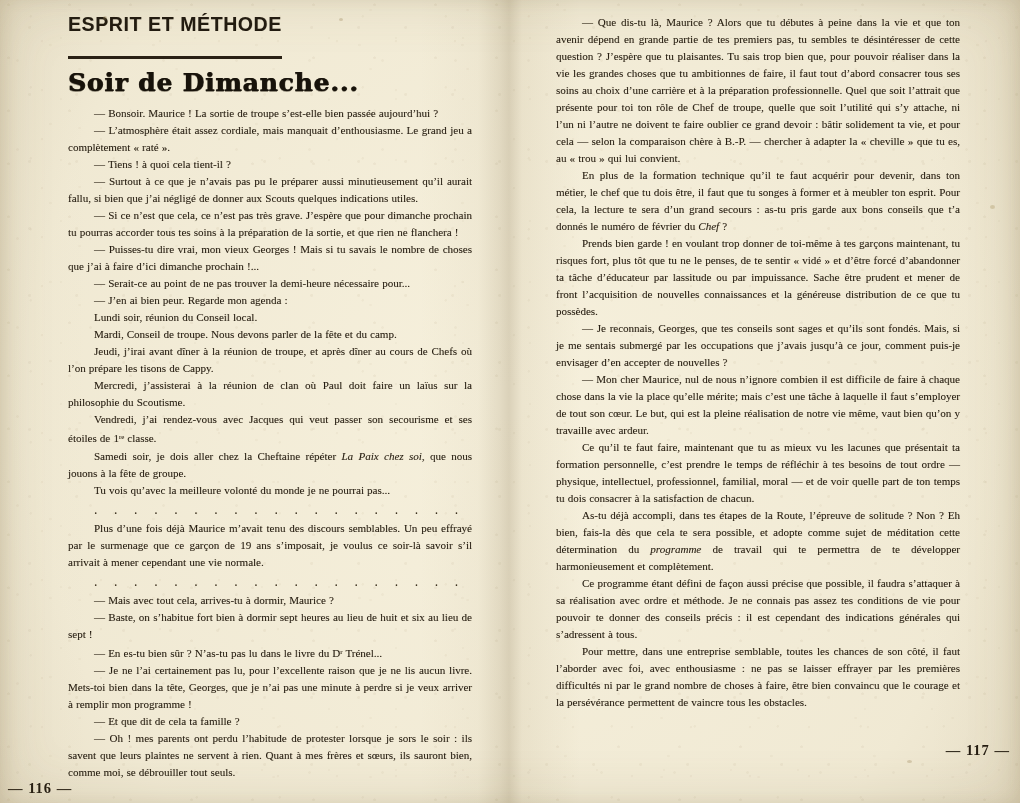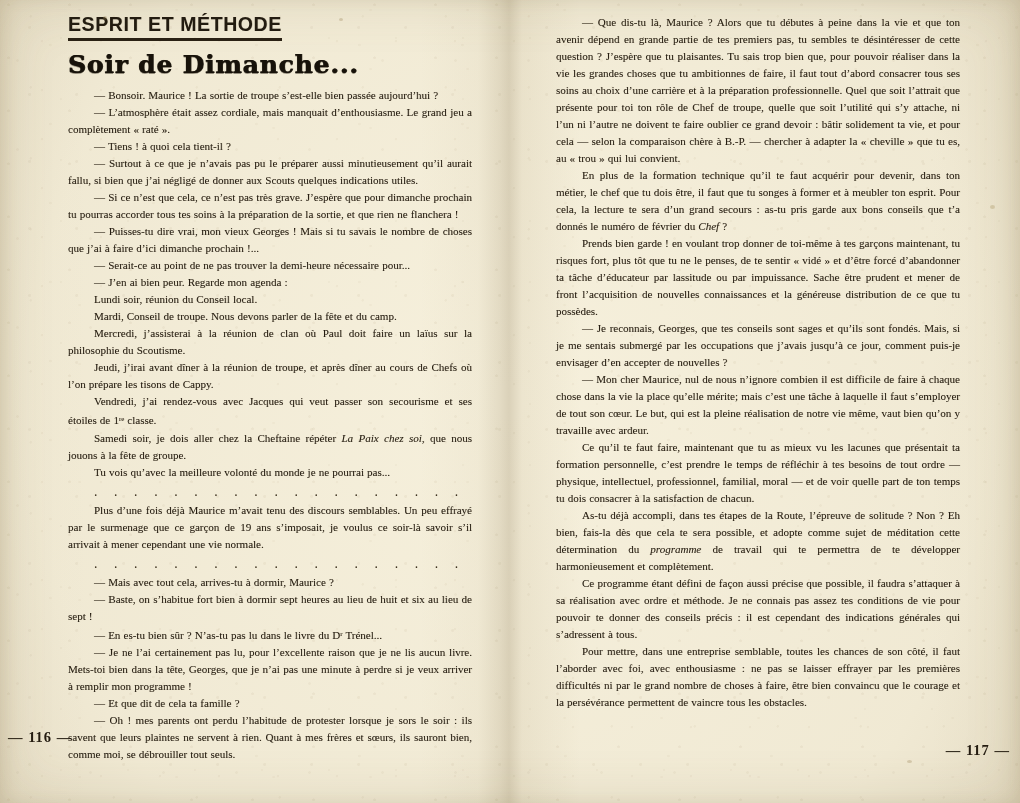--- a/index.html
+++ b/index.html
@@ -66,21 +66,21 @@
     left: 556px; top: 14px;
     width: 404px;
   }
 
   .running-head {
     font-family: "Liberation Sans", "DejaVu Sans", sans-serif;
     font-size: 19.5px;
     font-weight: 600;
     letter-spacing: 0.6px;
     color: #211a10;
-    padding-bottom: 3px;
+    padding-bottom: 21px;
     border-bottom: 3px solid #2a2115;
     display: inline-block;
     line-height: 1.1;
     text-shadow: 0.4px 0.3px 0 rgba(60,46,22,0.22);
   }
 
   .article-title {
     font-family: "DejaVu Serif", "Liberation Serif", serif;
     font-weight: 700;
     font-size: 25px;
@@ -120,21 +120,21 @@
   }
 
   .folio {
     position: absolute;
     font-size: 14.5px;
     font-weight: 700;
     letter-spacing: 1px;
     color: #241c11;
     font-family: "Liberation Serif", "DejaVu Serif", serif;
   }
-  .folio-left  { left: 8px;  top: 729px; }
+  .folio-left  { left: 8px;  top: 780px; }
   .folio-right { right: 10px; top: 742px; text-align: center; }
 
   .speck {
     position: absolute;
     pointer-events: none;
     border-radius: 50%;
     background: rgba(150,126,80,0.30);
   }
   sup { font-size: 0.62em; vertical-align: 0.45em; }
 </style>
@@ -150,22 +150,22 @@
         <p class="body">— Bonsoir. Maurice ! La sortie de troupe s’est-elle bien passée aujourd’hui ?</p>
         <p class="body">— L’atmosphère était assez cordiale, mais manquait d’enthousiasme. Le grand jeu a complètement « raté ».</p>
         <p class="body">— Tiens ! à quoi cela tient-il ?</p>
         <p class="body">— Surtout à ce que je n’avais pas pu le préparer aussi minutieusement qu’il aurait fallu, si bien que j’ai négligé de donner aux Scouts quelques indications utiles.</p>
         <p class="body">— Si ce n’est que cela, ce n’est pas très grave. J’espère que pour dimanche prochain tu pourras accorder tous tes soins à la préparation de la sortie, et que rien ne flanchera !</p>
         <p class="body">— Puisses-tu dire vrai, mon vieux Georges ! Mais si tu savais le nombre de choses que j’ai à faire d’ici dimanche prochain !...</p>
         <p class="body">— Serait-ce au point de ne pas trouver la demi-heure nécessaire pour...</p>
         <p class="body">— J’en ai bien peur. Regarde mon agenda :</p>
         <p class="body">Lundi soir, réunion du Conseil local.</p>
         <p class="body">Mardi, Conseil de troupe. Nous devons parler de la fête et du camp.</p>
+        <p class="body">Jeudi, j’irai avant dîner à la réunion de troupe, et après dîner au cours de Chefs où l’on prépare les tisons de Cappy.</p>
         <p class="body">Mercredi, j’assisterai à la réunion de clan où Paul doit faire un laïus sur la philosophie du Scoutisme.</p>
-        <p class="body">Jeudi, j’irai avant dîner à la réunion de troupe, et après dîner au cours de Chefs où l’on prépare les tisons de Cappy.</p>
         <p class="body">Vendredi, j’ai rendez-vous avec Jacques qui veut passer son secourisme et ses étoiles de 1<sup>re</sup> classe.</p>
         <p class="body">Samedi soir, je dois aller chez la Cheftaine répéter <i>La Paix chez soi</i>, que nous jouons à la fête de groupe.</p>
         <p class="body">Tu vois qu’avec la meilleure volonté du monde je ne pourrai pas...</p>
         <div class="dotline">. . . . . . . . . . . . . . . . . . . . . . . . . . . . . . . . . . . .</div>
         <p class="body">Plus d’une fois déjà Maurice m’avait tenu des discours semblables. Un peu effrayé par le surmenage que ce garçon de 19 ans s’imposait, je voulus ce soir-là savoir s’il arrivait à mener cependant une vie normale.</p>
         <div class="dotline">. . . . . . . . . . . . . . . . . . . . . . . . . . . . . . . . . . . .</div>
         <p class="body">— Mais avec tout cela, arrives-tu à dormir, Maurice ?</p>
         <p class="body">— Baste, on s’habitue fort bien à dormir sept heures au lieu de huit et six au lieu de sept !</p>
         <p class="body">— En es-tu bien sûr ? N’as-tu pas lu dans le livre du D<sup>r</sup> Trénel...</p>
         <p class="body">— Je ne l’ai certainement pas lu, pour l’excellente raison que je ne lis aucun livre. Mets-toi bien dans la tête, Georges, que je n’ai pas une minute à perdre si je veux arriver à remplir mon programme !</p>

